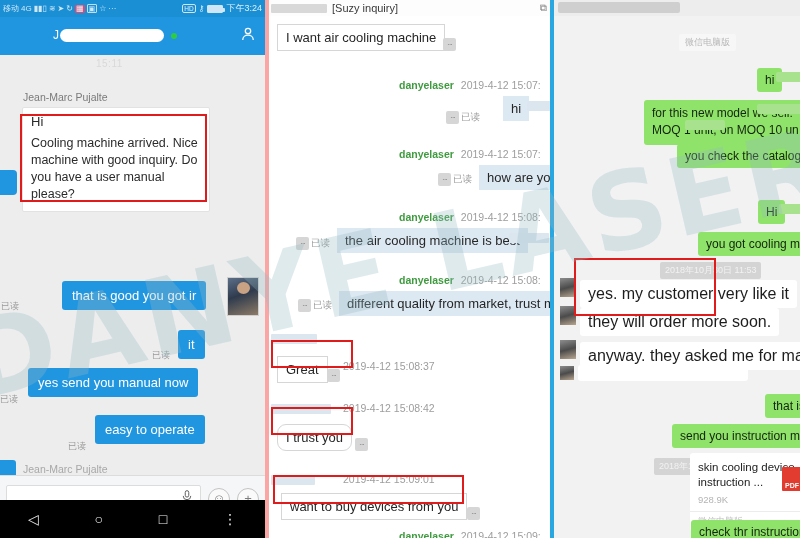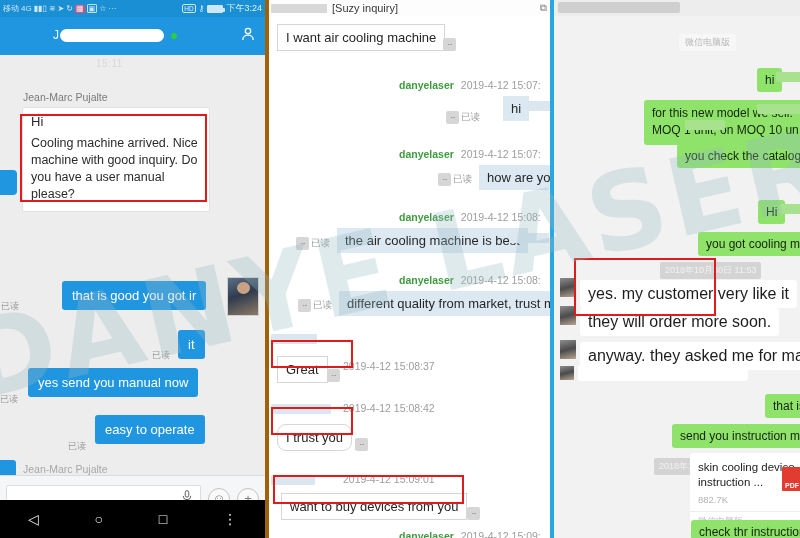--- a/index.html
+++ b/index.html
@@ -147,21 +147,21 @@
     position: absolute; left: 0; right: 0; bottom: 0; height: 38px;
     background: #000; display: flex; align-items: center;
     justify-content: space-around; color: #e9e9e9;
   }
   .m-navbar div { font-size: 14px; }
 
   
   #panel-tm {
     position: absolute; left: 265px; top: 0; width: 285px; height: 538px;
     background: #ffffff; overflow: hidden; z-index: 5;
-    border-left: 4px solid #a16207;
+    border-left: 4px solid #fca5a5;
   }
   .tm-title {
     height: 16px; background: #fdfdfd; display: flex; align-items: center;
     font-size: 11px; color: #3a3a3a; padding-left: 2px; position: relative;
   }
   .tm-title .redact { width: 56px; height: 9px; background: #d8d8d8; border-radius:1px; margin-right: 5px;}
   .tm-title .winic { position: absolute; right: 3px; color: #7d7d7d; font-size: 10px; }
   .tm-body { position: relative; height: 522px; background: #fff; }
 
   .tm-inb {
@@ -501,21 +501,21 @@
       </div>
 
       <div class="wc-green" style="left:118px; top:408px;">
         <span>send you instruction manual l</span>
       </div>
 
       <div class="wc-datebadge" style="left:100px; top:442px;">2018年10月30日 12:11</div>
 
       <div class="wc-file" style="left:136px; top:438px; top:437px;">
         <div class="fname">skin cooling device-instruction ...</div>
-        <div class="fsize">882.7K</div>
+        <div class="fsize">928.9K</div>
         <div class="fsrc">微信电脑版</div>
         <div class="wc-pdf">
           <span>PDF</span>
         </div>
       </div>
 
       <div class="wc-green" style="left:137px; top:504px;">
         <span>check thr instruction man</span>
       </div>
     </div>

